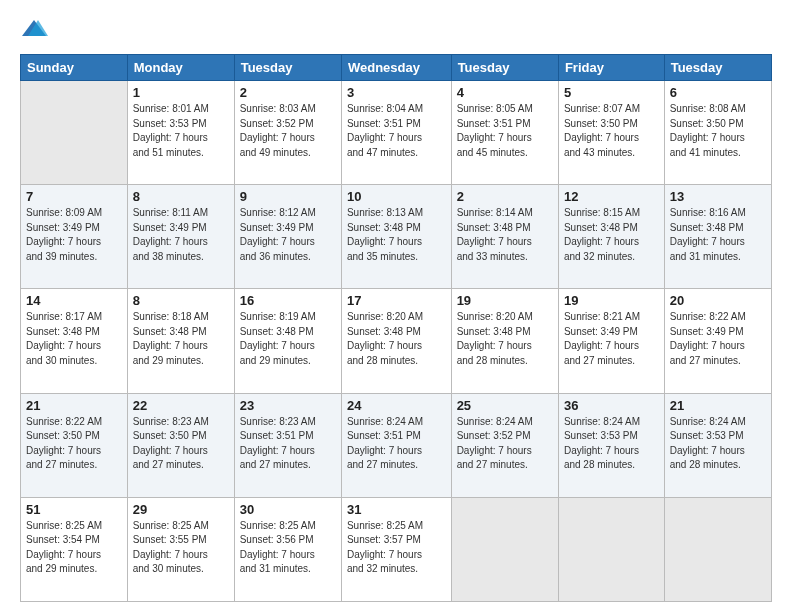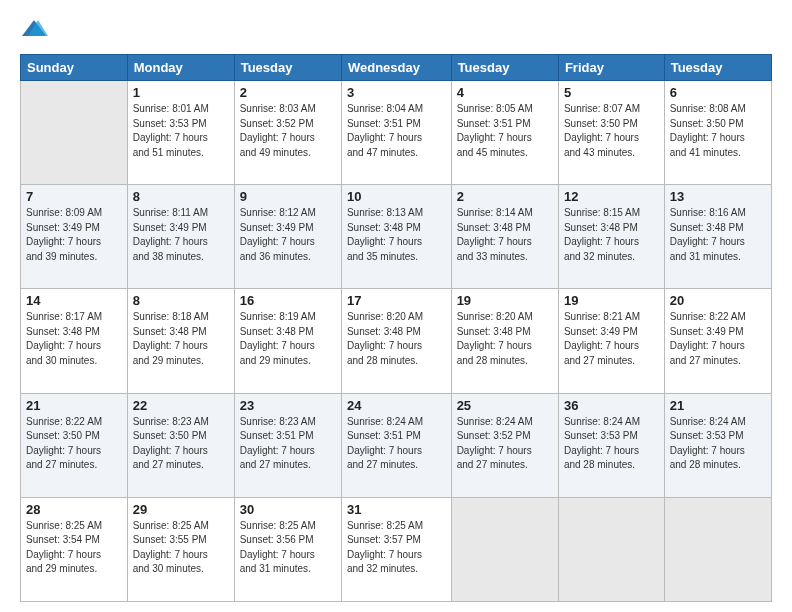--- a/index.html
+++ b/index.html
@@ -246,21 +246,21 @@
             <span class="day-num">36</span>
             <div class="day-info">Sunrise: 8:24 AM<br>Sunset: 3:53 PM<br>Daylight: 7 hours<br>and 28 minutes.</div>
           </td>
           <td>
             <span class="day-num">21</span>
             <div class="day-info">Sunrise: 8:24 AM<br>Sunset: 3:53 PM<br>Daylight: 7 hours<br>and 28 minutes.</div>
           </td>
         </tr>
         <tr>
           <td>
-            <span class="day-num">28</span>
+            <span class="day-num">51</span>
             <div class="day-info">Sunrise: 8:25 AM<br>Sunset: 3:54 PM<br>Daylight: 7 hours<br>and 29 minutes.</div>
           </td>
           <td>
             <span class="day-num">29</span>
             <div class="day-info">Sunrise: 8:25 AM<br>Sunset: 3:55 PM<br>Daylight: 7 hours<br>and 30 minutes.</div>
           </td>
           <td>
             <span class="day-num">30</span>
             <div class="day-info">Sunrise: 8:25 AM<br>Sunset: 3:56 PM<br>Daylight: 7 hours<br>and 31 minutes.</div>
           </td>

